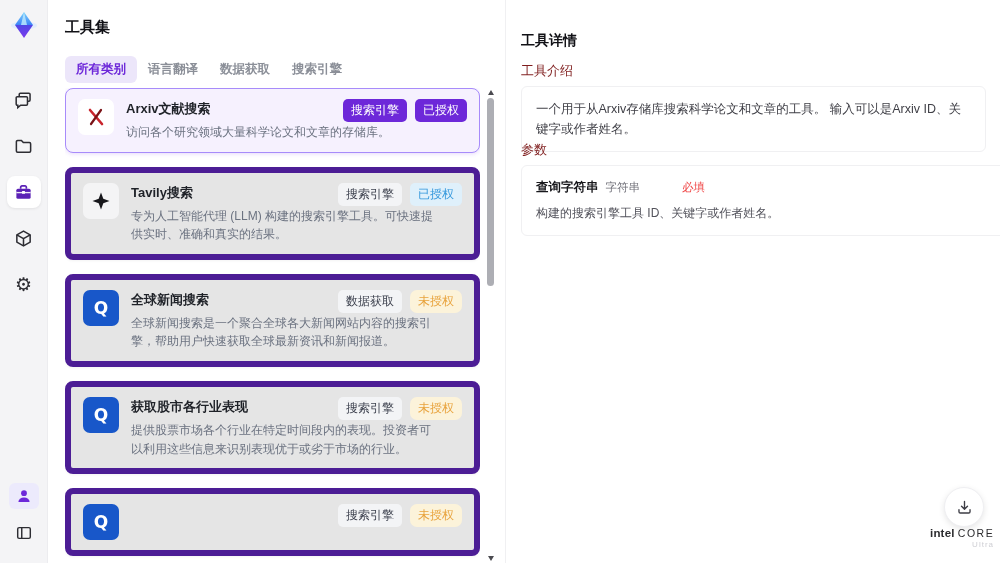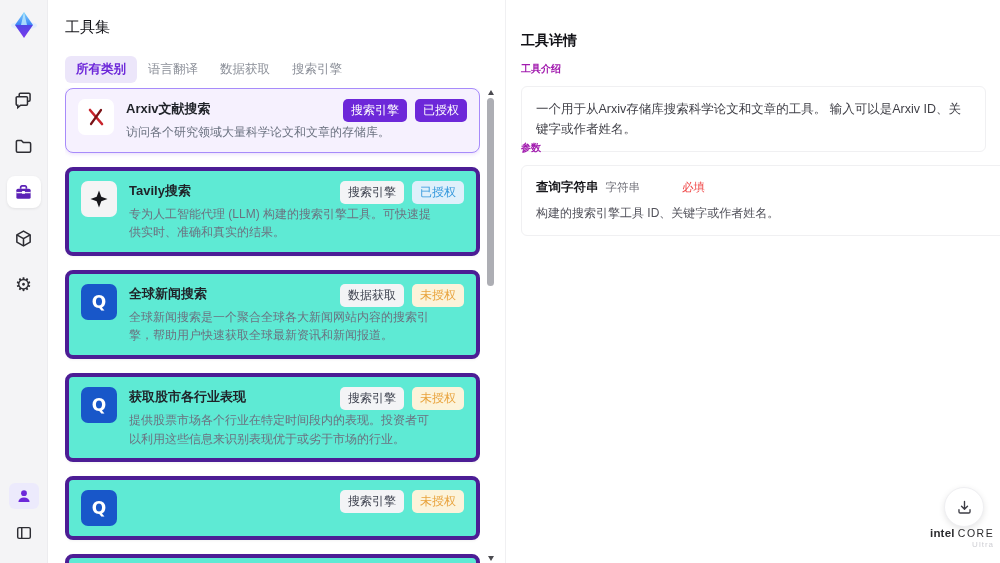--- a/index.html
+++ b/index.html
@@ -17,55 +17,55 @@
     border-radius:8px; cursor:pointer; color:#2d2d33; }
   .rail-btn.active { background:#fff; box-shadow:0 1px 3px rgba(0,0,0,.08); }
   .rail-spacer { flex:1; }
   .rail-bottom { display:flex; flex-direction:column; align-items:center; gap:8px; margin-bottom:14px; }
   .avatar-chip { width:30px; height:26px; border-radius:6px; background:#eceafc;
     display:flex; align-items:center; justify-content:center; }
   .gear-glyph { font-size:19px; line-height:1; color:#2d2d33; }
 
   
   .list-pane { position:absolute; left:48px; top:0; width:457px; height:563px; background:#fff; }
-  .page-title { position:absolute; left:17px; top:18px; font-size:15px; font-weight:normal; color:#111116; }
+  .page-title { position:absolute; left:17px; top:18px; font-size:15px; font-weight:bold; color:#111116; }
   .tabs { position:absolute; left:17px; top:56px; display:flex; align-items:center; }
-  .tab { font-size:12.5px; color:#8b8f98; padding:5px 11px; border-radius:6px; cursor:pointer; white-space:nowrap; }
+  .tab { font-size:12.5px; color:#8b8f98; padding:5px 11px; border-radius:6px; cursor:pointer; white-space:nowrap;font-weight:bold; }
   .tab.active { background:#ece6fa; color:#6d28d9; font-weight:bold; }
   .tool-list { position:absolute; left:17px; top:88px; width:415px; height:475px;
     display:flex; flex-direction:column; gap:14px; overflow:hidden; }
-  .tool-card { position:relative; background:#5eead4; border:4px solid #4c1d95; border-radius:8px;
+  .tool-card { position:relative; background:#e5e5e5; border:6px solid #4c1d95; border-radius:8px;
     box-shadow:0 1px 3px rgba(0,0,0,.05); padding:10px 12px; display:flex; gap:12px; cursor:pointer; flex:none; }
   .tool-card.selected { background:#f6f1fe; border:1.5px solid #a78bfa; box-shadow:0 1px 4px rgba(124,58,237,.18); }
   .tool-icon { width:36px; height:36px; border-radius:7px; flex:none;
     display:flex; align-items:center; justify-content:center; background:#f4f4f5; }
   .tool-icon.white { background:#fff; }
   .tool-icon.blue { background:#1857c9; }
   .qmark { color:#fff; font-size:17px; font-weight:bold; font-family:"DejaVu Sans",sans-serif; }
   .tool-body { padding-top:1px; }
   .tool-name { font-size:13px; font-weight:bold; color:#1f2228; margin-bottom:5px; }
   .tool-desc { font-size:12px; color:#6b7280; line-height:1.55; max-width:308px; }
   .tool-tags { position:absolute; right:12px; top:10px; display:flex; gap:8px; }
   .tag { font-size:12px; padding:3px 8px; border-radius:5px; white-space:nowrap; }
   .tag-purple { background:#6d28d9; color:#fff; }
   .tag-gray { background:#f3f4f6; color:#3f4350; }
   .tag-blue { background:#dff0fb; color:#3598dc; }
-  .tag-orange { background:#fcf3da; color:#e8a33d; }
+  .tag-orange { background:#fcf3da; color:#e8a33d;border-radius:7px; }
 
   
   .scrollbar { position:absolute; left:438px; top:88px; width:10px; height:475px; }
   .sb-arrow { position:absolute; left:2px; width:0; height:0; border-left:3.5px solid transparent; border-right:3.5px solid transparent; }
   .sb-up { top:2px; border-bottom:5px solid #4b4b50; }
   .sb-down { bottom:2px; border-top:5px solid #4b4b50; }
   .sb-thumb { position:absolute; left:1px; top:10px; width:7px; height:188px; border-radius:4px; background:#adaeb4; }
 
   
   .detail-pane { position:absolute; left:505px; top:0; width:495px; height:563px; background:#fff; border-left:1px solid #f0f0f2; }
   .detail-title { position:absolute; left:15px; top:32px; font-size:14px; font-weight:bold; color:#111116; }
-  .section-h { font-size:10px; font-weight:bold; color:#a21caf; }
+  .section-h { font-size:13px; font-weight:normal; color:#7f1d1d; }
   .intro-h { position:absolute; left:15px; top:62px; }
   .intro-card { position:absolute; left:15px; top:86px; width:465px; border:1px solid #f0f0f2; border-radius:6px;
     padding:12px 14px; font-size:12.5px; color:#3f3f46; line-height:1.6; background:#fff; }
   .params-h { position:absolute; left:15px; top:141px; }
   .param-card { position:absolute; left:15px; top:165px; width:498px; border:1px solid #f0f0f2; border-radius:6px;
     padding:13px 14px; background:#fff; }
   .param-row { display:flex; align-items:baseline; gap:7px; }
   .param-name { font-size:12.5px; font-weight:bold; color:#18181c; }
   .param-type { font-size:11.5px; color:#71717a; }
   .param-required { font-size:11.5px; color:#ef4444;margin-left:35px; }

